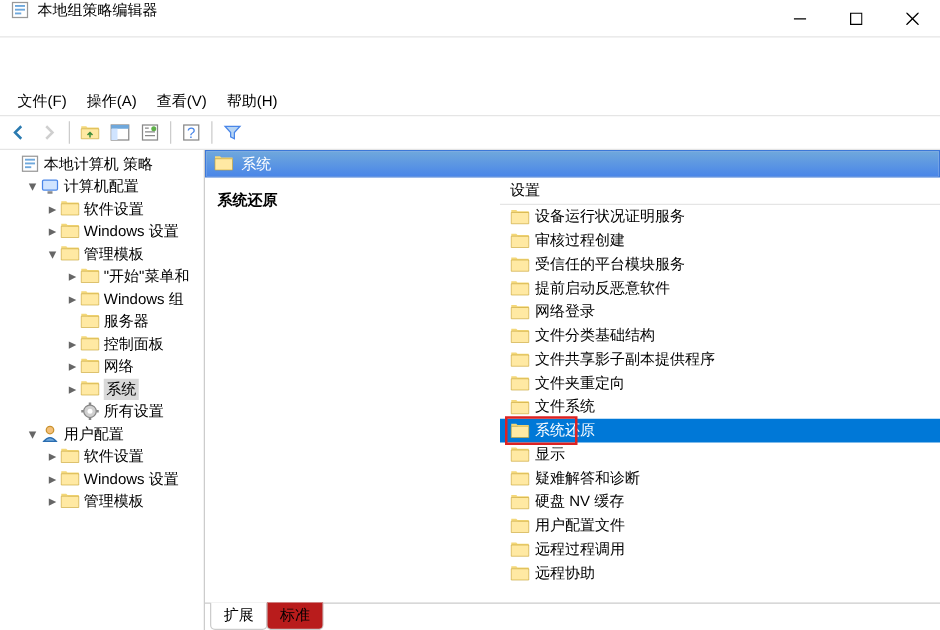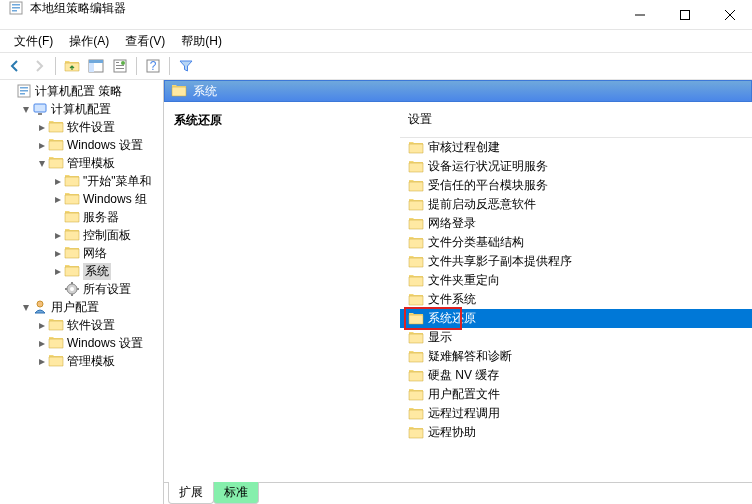--- a/index.html
+++ b/index.html
@@ -4,21 +4,21 @@
 <style>
 * { margin: 0; padding: 0; box-sizing: border-box; font-family: "Microsoft YaHei", Arial, sans-serif; font-size: 12px; }
 body { background: #fff; width: 752px; height: 504px; overflow: hidden; display: flex; flex-direction: column; }
 
 .titlebar { height: 30px; display: flex; padding-left: 8px; border-bottom: 1px solid #e5e5e5; }
 .titlebar .icon { width: 16px; height: 16px; margin-right: 6px; }
 .titlebar .title { flex: 1; }
 .titlebar .win-btn { width: 45px; height: 30px; display: flex; align-items: center; justify-content: center; cursor: pointer; }
 .titlebar .win-btn svg { width: 10px; height: 10px; }
 
-.menubar { height: 22px; display: flex; align-items: center; padding: 0 6px; }
+.menubar { height: 22px; display: flex; align-items: center; padding: 0 6px; margin-top: 40px; }
 .menubar .menu-item { padding: 2px 8px; cursor: pointer; }
 
 .toolbar { height: 28px; display: flex; align-items: center; padding: 0 4px; border-top: 1px solid #e5e5e5; border-bottom: 1px solid #e5e5e5; gap: 2px; }
 .toolbar .tbtn { width: 22px; height: 22px; display: flex; align-items: center; justify-content: center; cursor: pointer; }
 .toolbar .tbtn.disabled { opacity: .4; cursor: default; }
 .toolbar .sep { width: 1px; height: 18px; background: #ccc; margin: 0 3px; }
 
 .main { flex: 1; display: flex; overflow: hidden; }
 .tree-pane { width: 164px; border-right: 1px solid #ccc; overflow-y: auto; overflow-x: auto; padding: 2px 0; position: relative; }
 .tree-pane::-webkit-scrollbar, .detail-body .list::-webkit-scrollbar { height: 17px; width: 17px; }
@@ -32,30 +32,30 @@
 .tree-row .icon { width: 16px; height: 16px; margin-right: 3px; display: flex; align-items: center; justify-content: center; }
 .tree-row .label { }
 
 .detail-pane { flex: 1; display: flex; flex-direction: column; overflow: hidden; }
 .detail-header { height: 22px; background: linear-gradient(#6fa8dc, #4a86e8); color: #fff; display: flex; align-items: center; padding-left: 6px; gap: 6px; border: 1px solid #3c78d8; }
 .detail-header .hicon { width: 16px; height: 16px; display: flex; }
 .detail-body { flex: 1; display: flex; overflow: hidden; }
 .detail-body .category-col { width: 236px; padding: 10px 8px 8px 10px; }
 .detail-body .category-title { font-weight: bold; margin-bottom: 10px; }
 .detail-body .list-col { flex: 1; display: flex; flex-direction: column; overflow: hidden; }
-.detail-body .list-header { height: 36px; border-bottom: 1px solid #e5e5e5; display: flex; align-items: center; padding-left: 8px; }
+.detail-body .list-header { height: 22px; border-bottom: 1px solid #e5e5e5; display: flex; align-items: center; padding-left: 8px; }
 .detail-body .list { flex: 1; overflow-y: auto; overflow-x: auto; }
 .list-row { height: 19px; display: flex; align-items: center; padding-left: 8px; cursor: pointer; white-space: nowrap; }
 .list-row.selected { background: #0078d7; color: #fff; position: relative; }
 .list-row.selected.highlighted::after { content:""; position:absolute; left:4px; right:auto; width:54px; top:-2px; bottom:-2px; border:2px solid #d22; pointer-events:none; }
 .list-row .ficon { width: 16px; height: 16px; margin-right: 4px; display: flex; }
 
 .tabs { height: 22px; border-top: 1px solid #ccc; display: flex; align-items: center; padding-left: 4px; }
 .tab { padding: 2px 10px; border: 1px solid #ccc; border-top: none; border-bottom-left-radius: 4px; border-bottom-right-radius: 4px; margin-right: -1px; background: #fff; cursor: pointer; position: relative; top: -1px; }
-.tab.back { background: #86efac; }
+.tab.back { background: #b91c1c; }
 
 svg.folder path.body { fill: #ffe9a3; stroke: #c9a431; stroke-width: .5; }
 svg.folder path.tab  { fill: #f4d87a; }
 </style>
 </head>
 <body>
 
 <div class="titlebar">
   <span class="icon">
     <svg viewBox="0 0 16 16">
@@ -147,21 +147,21 @@
         <div class="tree-row" style="padding-left: 4px;">
           <span class="chev"></span>
           <span class="icon">
             <svg width="16" height="16" viewBox="0 0 16 16">
               <rect x="2" y="2" width="12" height="12" fill="#fff" stroke="#999"></rect>
               <rect x="4" y="4" width="8" height="1.5" fill="#6fa8dc"></rect>
               <rect x="4" y="7" width="8" height="1.5" fill="#6fa8dc"></rect>
               <rect x="4" y="10" width="5" height="1.5" fill="#6fa8dc"></rect>
             </svg>
           </span>
-          <span class="label">计算机配置 策略</span>
+          <span class="label">本地计算机 策略</span>
         </div>
         <div class="tree-row" style="padding-left: 20px;">
           <span class="chev">▾</span>
           <span class="icon">
             <svg width="16" height="16" viewBox="0 0 16 16">
               <rect x="2" y="3" width="12" height="8" rx="1" fill="#d0e4ff" stroke="#4a86e8"></rect>
               <rect x="6" y="12" width="4" height="2" fill="#888"></rect>
             </svg>
           </span>
           <span class="label">计算机配置</span>
@@ -332,30 +332,30 @@
       <div class="list-col">
         <div class="list-header">设置</div>
         <div class="list" id="list-container">
             <div class="list-row">
               <span class="ficon">
                 <svg class="folder" width="16" height="16" viewBox="0 0 16 16">
                   <path class="tab" d="M1 4 h5 l1 1 h8 v-2 h-9 l-1 -1 h-4 z"></path>
                   <path class="body" d="M1 4 h14 v9 h-14 z"></path>
                 </svg>
               </span>
+              <span>设备运行状况证明服务</span>
+            </div>
+            <div class="list-row">
+              <span class="ficon">
+                <svg class="folder" width="16" height="16" viewBox="0 0 16 16">
+                  <path class="tab" d="M1 4 h5 l1 1 h8 v-2 h-9 l-1 -1 h-4 z"></path>
+                  <path class="body" d="M1 4 h14 v9 h-14 z"></path>
+                </svg>
+              </span>
               <span>审核过程创建</span>
-            </div>
-            <div class="list-row">
-              <span class="ficon">
-                <svg class="folder" width="16" height="16" viewBox="0 0 16 16">
-                  <path class="tab" d="M1 4 h5 l1 1 h8 v-2 h-9 l-1 -1 h-4 z"></path>
-                  <path class="body" d="M1 4 h14 v9 h-14 z"></path>
-                </svg>
-              </span>
-              <span>设备运行状况证明服务</span>
             </div>
             <div class="list-row">
               <span class="ficon">
                 <svg class="folder" width="16" height="16" viewBox="0 0 16 16">
                   <path class="tab" d="M1 4 h5 l1 1 h8 v-2 h-9 l-1 -1 h-4 z"></path>
                   <path class="body" d="M1 4 h14 v9 h-14 z"></path>
                 </svg>
               </span>
               <span>受信任的平台模块服务</span>
             </div>

